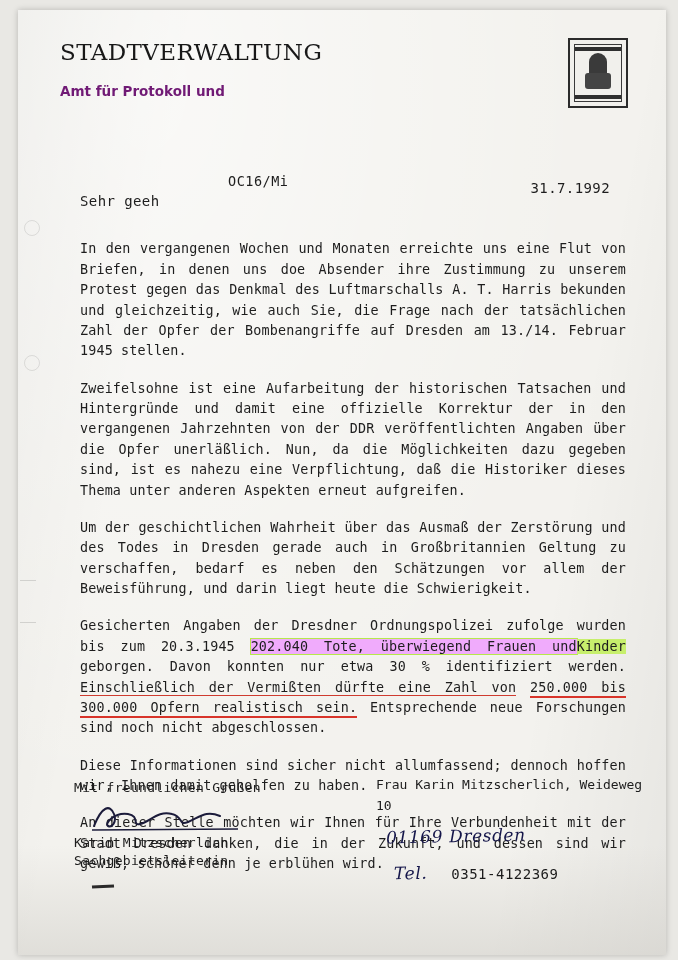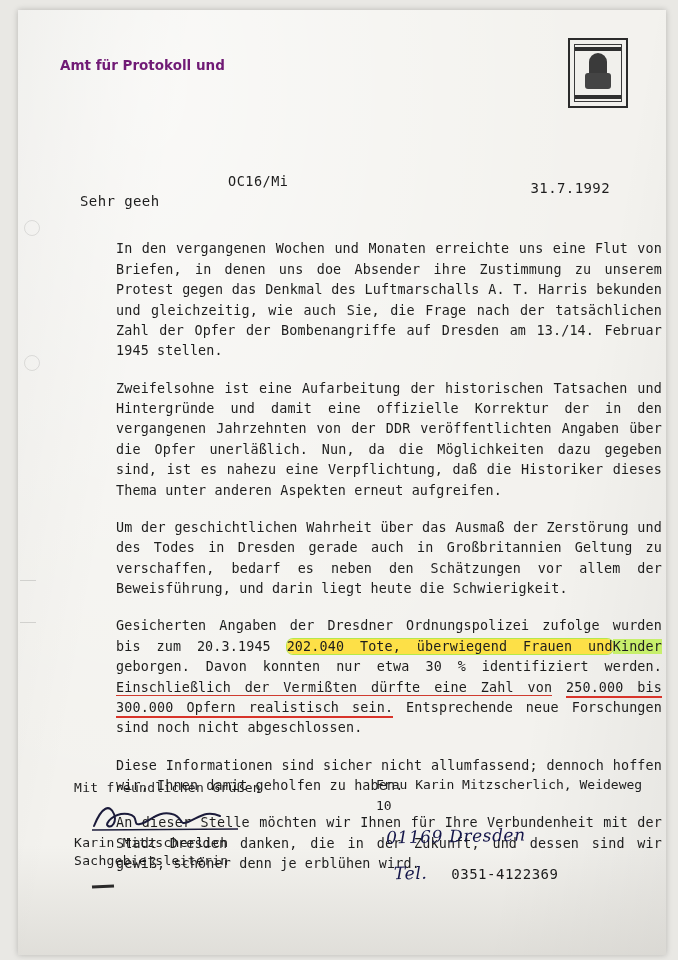--- a/index.html
+++ b/index.html
@@ -150,30 +150,28 @@
   
   .body {
     position: absolute;
     left: 62px;
     top: 216px;
     width: 546px;
     font-size: 13.4px;
     line-height: 1.52;
     letter-spacing: 0.15px;
     text-align: justify;
-    margin-left: 36px;
   }
   .para { margin-bottom: 17px; }
   .para:last-child { margin-bottom: 0; }
 
   
   .hl-green {
-    background: #fde047;
+    background: #f0abfc;
     box-shadow: 0 0 0 1px #b6e84b;
-    border-radius: 6px;
   }
   .hl-green-soft {
     background: #c7ef6c;
   }
   .u-red {
     border-bottom: 2px solid #d8342a;
     padding-bottom: 1px;
   }
   .u-red-thin {
     border-bottom: 1.5px solid #cf3b2f;
@@ -260,20 +258,21 @@
   <div class="paper">
 
     <div class="punch" style="top:210px;"></div>
     <div class="punch" style="top:345px;"></div>
     <div class="fold" style="top:570px;"></div>
     <div class="fold" style="top:612px;"></div>
 
     <div class="content">
 
       <div class="letterhead">
+        <div class="lh-line2">STADTVERWALTUNG</div>
         <div class="lh-sub">
           <div>Amt für Protokoll und</div>
         </div>
       </div>
 
       <div class="crest">
         <div class="inner">
           <div class="bar" style="top:2px;"></div>
           <div class="fig"></div>
           <div class="fig2"></div>

